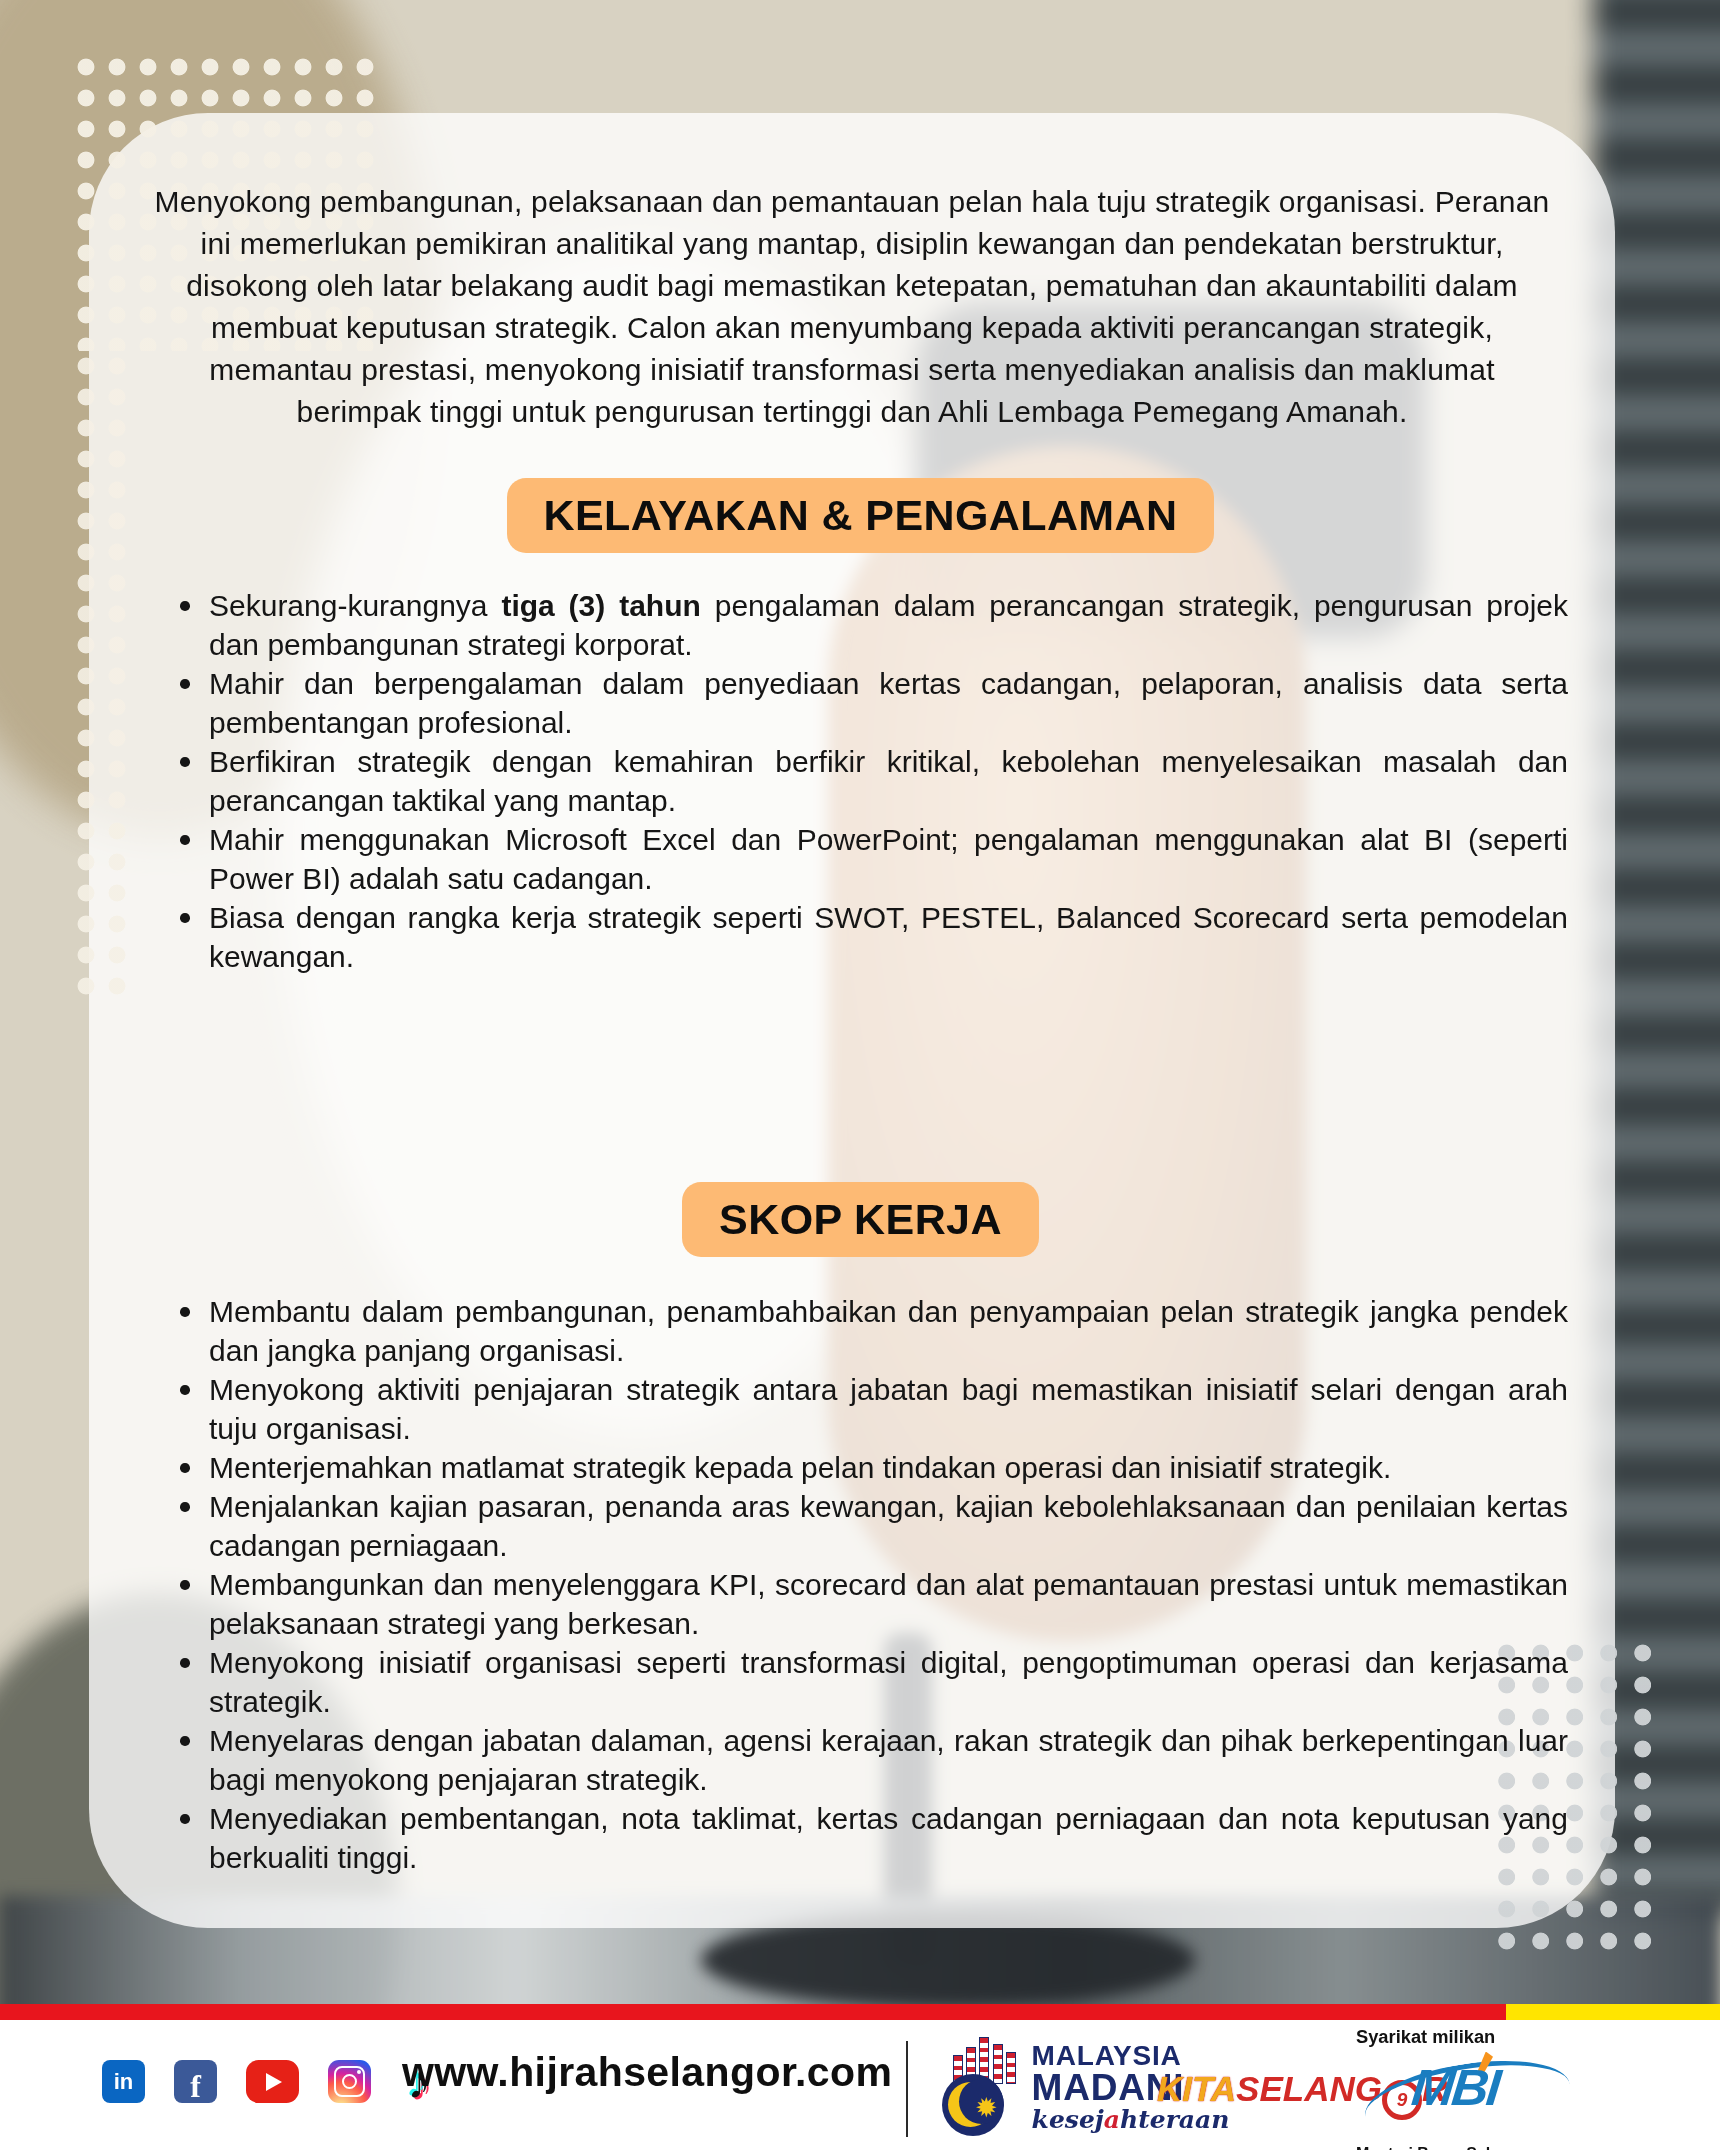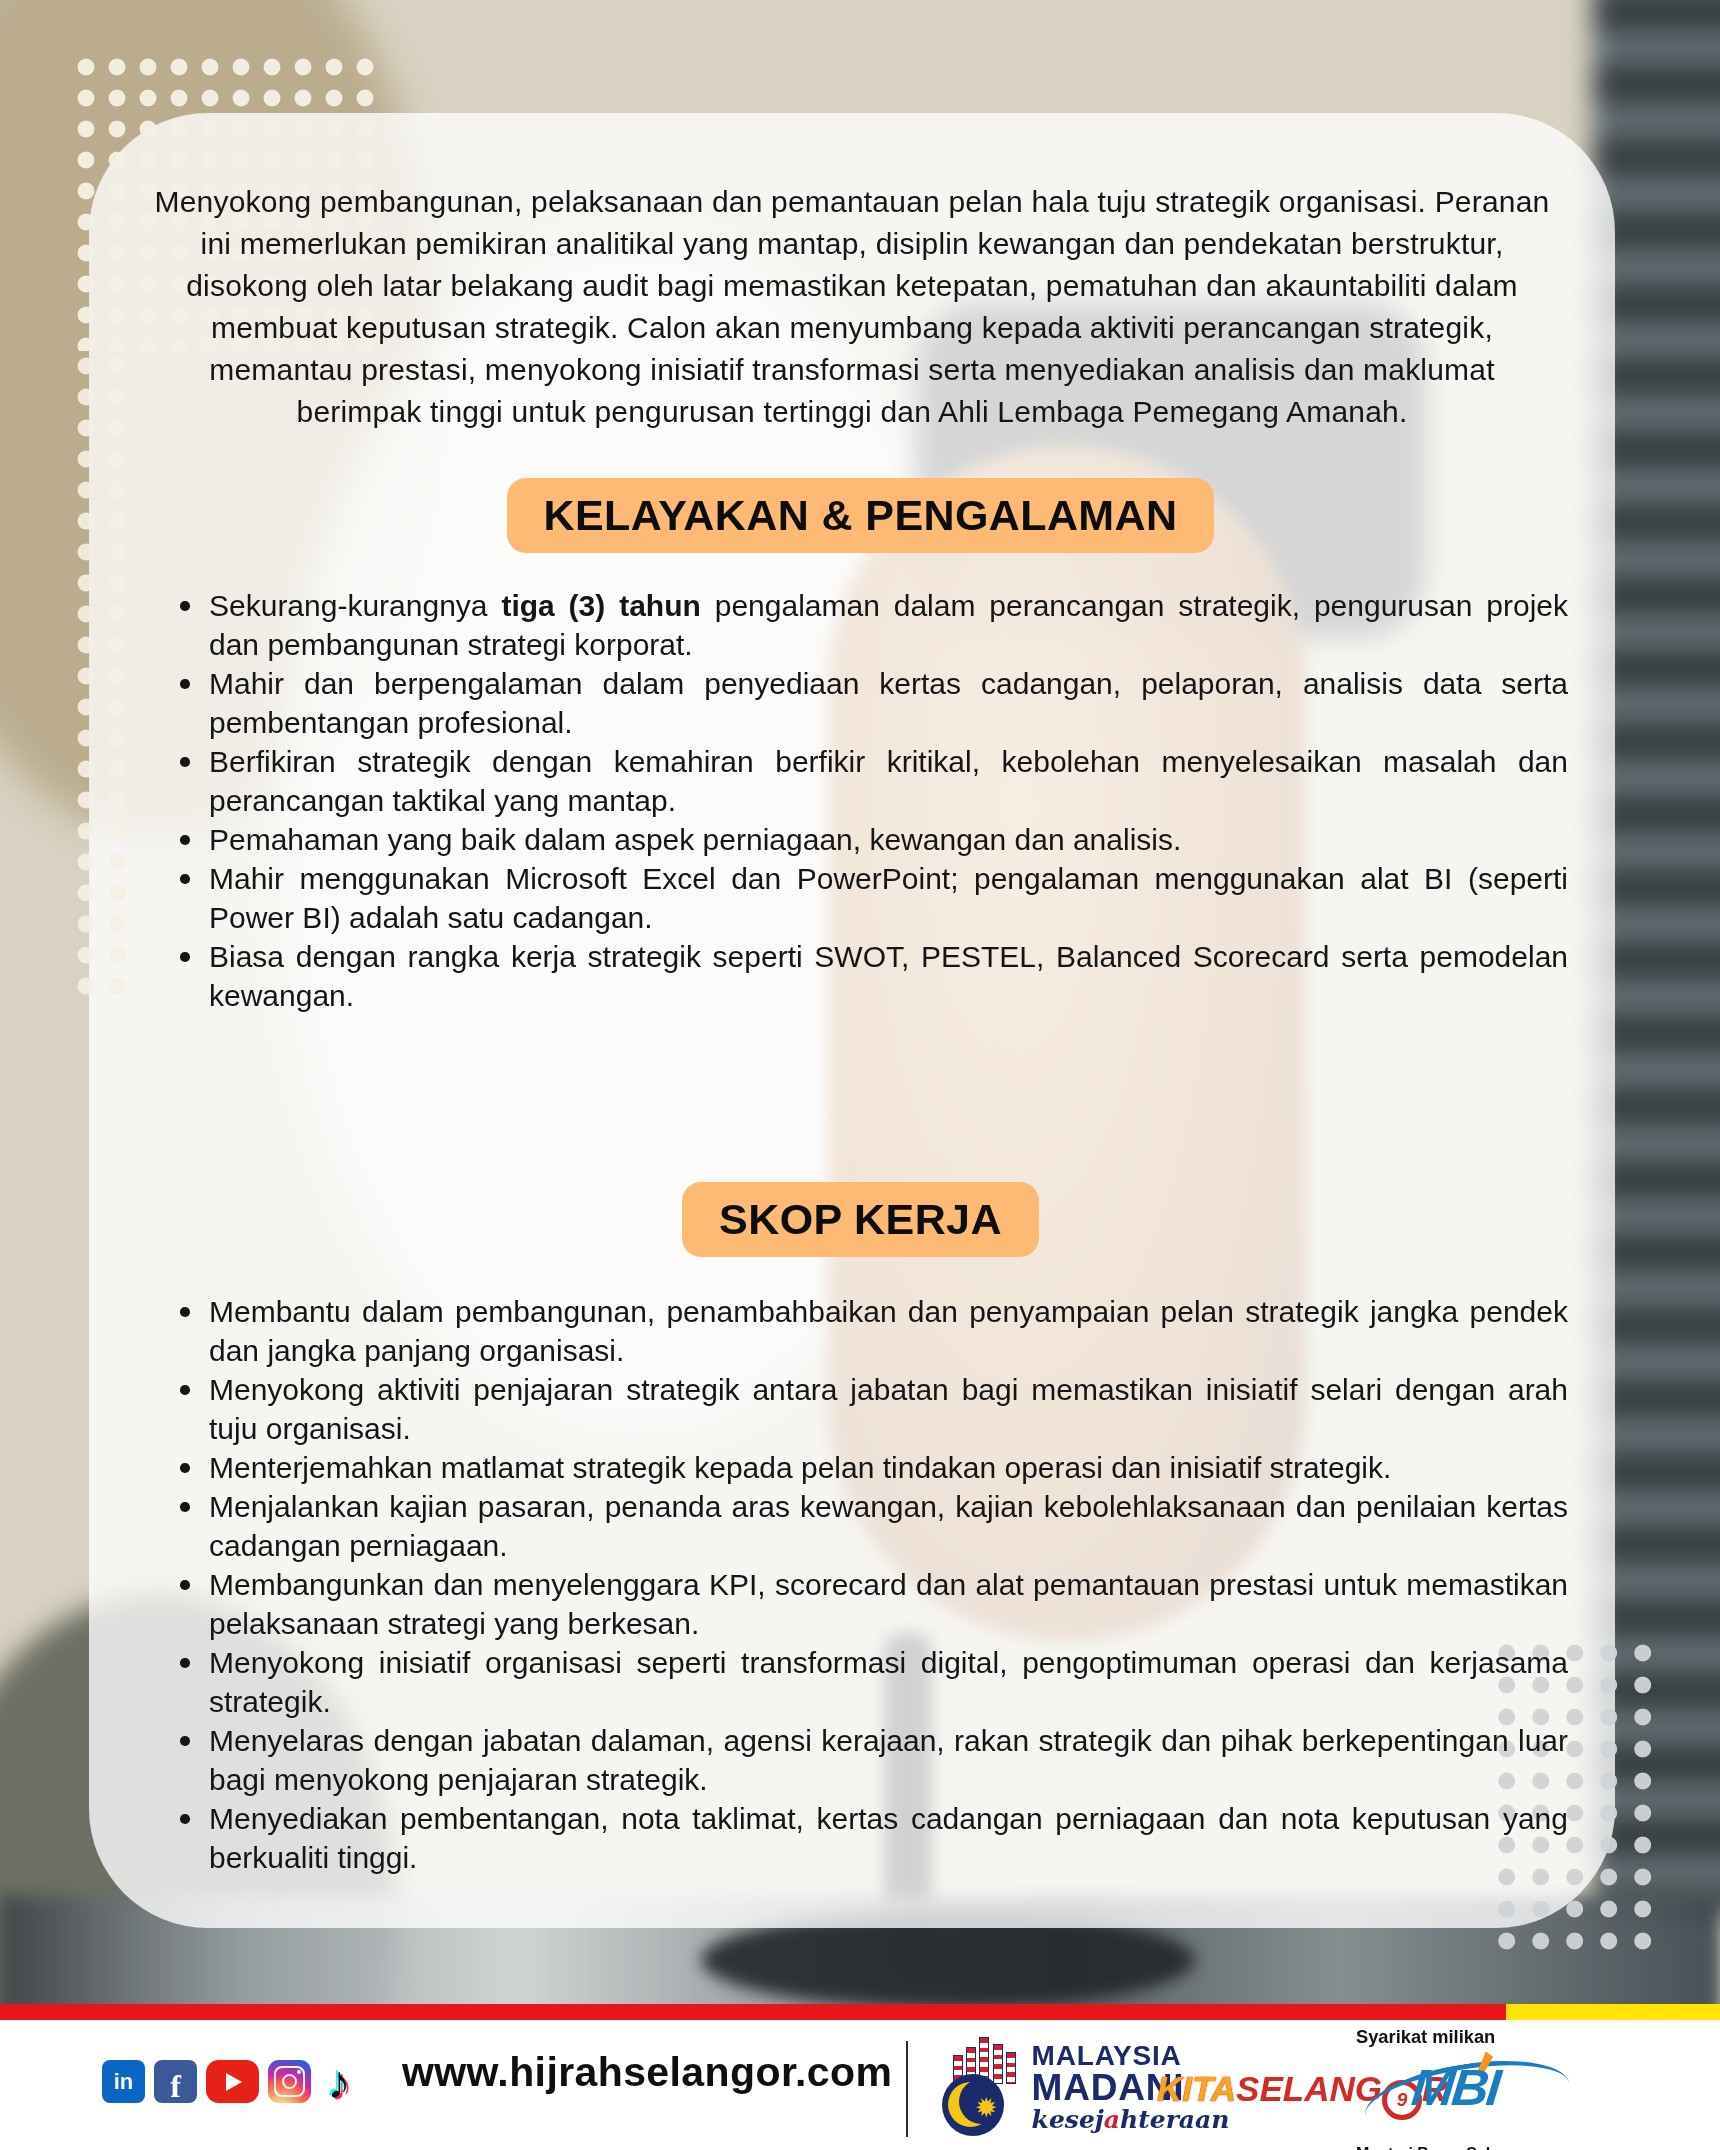--- a/index.html
+++ b/index.html
@@ -64,21 +64,21 @@
   .blist li{position:relative;margin:0;padding:0;}
   .blist li::before{
     content:"";position:absolute;left:-29px;top:15px;width:9.6px;height:9.6px;
     border-radius:50%;background:#151515;
   }
   .blist b{font-weight:700;}
   
   .stripe{position:absolute;left:0;top:2004px;width:1721px;height:16px;background:#E8151D;z-index:4;}
   .stripe-yellow{position:absolute;right:0;top:0;width:215px;height:16px;background:#FFE500;}
   .footer{position:absolute;left:0;top:2020px;width:1721px;height:131px;background:#ffffff;z-index:4;}
-  .socials{position:absolute;left:102px;top:40px;display:flex;align-items:center;gap:9px;}
+  .socials{position:absolute;left:102px;top:40px;display:flex;align-items:center;gap:29px;}
   .sic{width:43px;height:43px;border-radius:9.6px;display:flex;align-items:center;justify-content:center;
        color:#fff;font-weight:700;}
   .ic-li{background:#0A66C2;font-size:22px;border-radius:8px;}
   .ic-fb{background:#3b5998;font-size:32px;border-radius:8px;overflow:hidden;}
   .ic-fb span{position:relative;top:4.8px;font-family:"Liberation Serif",serif;font-weight:700;}
   .ic-yt{background:#E62117;width:53px;border-radius:12.7px;}
   .ic-yt .tri{width:0;height:0;border-left:16px solid #fff;border-top:9.6px solid transparent;border-bottom:9.6px solid transparent;margin-left:3.2px;}
   .ic-ig{background:radial-gradient(circle at 30% 110%,#fdf497 0%,#fd5949 45%,#d6249f 60%,#285AEB 90%);border-radius:11px;}
   .ic-ig .frame{width:27px;height:27px;border:2.8px solid #fff;border-radius:8px;position:relative;}
   .ic-ig .lens{position:absolute;left:5.6px;top:5.6px;width:11px;height:11px;border:2.8px solid #fff;border-radius:50%;}
@@ -146,21 +146,20 @@
 <div class="dots dots-br"></div>
 
 <div class="content">
   <p class="intro">Menyokong pembangunan, pelaksanaan dan pemantauan pelan hala tuju strategik organisasi. Peranan ini memerlukan pemikiran analitikal yang mantap, disiplin kewangan dan pendekatan berstruktur, disokong oleh latar belakang audit bagi memastikan ketepatan, pematuhan dan akauntabiliti dalam membuat keputusan strategik. Calon akan menyumbang kepada aktiviti perancangan strategik, memantau prestasi, menyokong inisiatif transformasi serta menyediakan analisis dan maklumat berimpak tinggi untuk pengurusan tertinggi dan Ahli Lembaga Pemegang Amanah.</p>
 
   <div class="pill pill-1">KELAYAKAN &amp; PENGALAMAN</div>
   <ul class="blist blist-1">
       <li><span>Sekurang-kurangnya </span><b>tiga (3) tahun</b><span> pengalaman dalam perancangan strategik, pengurusan projek dan pembangunan strategi korporat.</span></li>
       <li><span>Mahir dan berpengalaman dalam penyediaan kertas cadangan, pelaporan, analisis data serta pembentangan profesional.</span></li>
       <li><span>Berfikiran strategik dengan kemahiran berfikir kritikal, kebolehan menyelesaikan masalah dan perancangan taktikal yang mantap.</span></li>
-      <li><span>Pemahaman yang baik dalam aspek perniagaan, kewangan dan analisis.</span></li>
       <li><span>Mahir menggunakan Microsoft Excel dan PowerPoint; pengalaman menggunakan alat BI (seperti Power BI) adalah satu cadangan.</span></li>
       <li><span>Biasa dengan rangka kerja strategik seperti SWOT, PESTEL, Balanced Scorecard serta pemodelan kewangan.</span></li>
     </ul>
 
   <div class="pill pill-2">SKOP KERJA</div>
   <ul class="blist blist-2">
       <li><span>Membantu dalam pembangunan, penambahbaikan dan penyampaian pelan strategik jangka pendek dan jangka panjang organisasi.</span></li>
       <li><span>Menyokong aktiviti penjajaran strategik antara jabatan bagi memastikan inisiatif selari dengan arah tuju organisasi.</span></li>
       <li><span>Menterjemahkan matlamat strategik kepada pelan tindakan operasi dan inisiatif strategik.</span></li>
       <li><span>Menjalankan kajian pasaran, penanda aras kewangan, kajian kebolehlaksanaan dan penilaian kertas cadangan perniagaan.</span></li>

